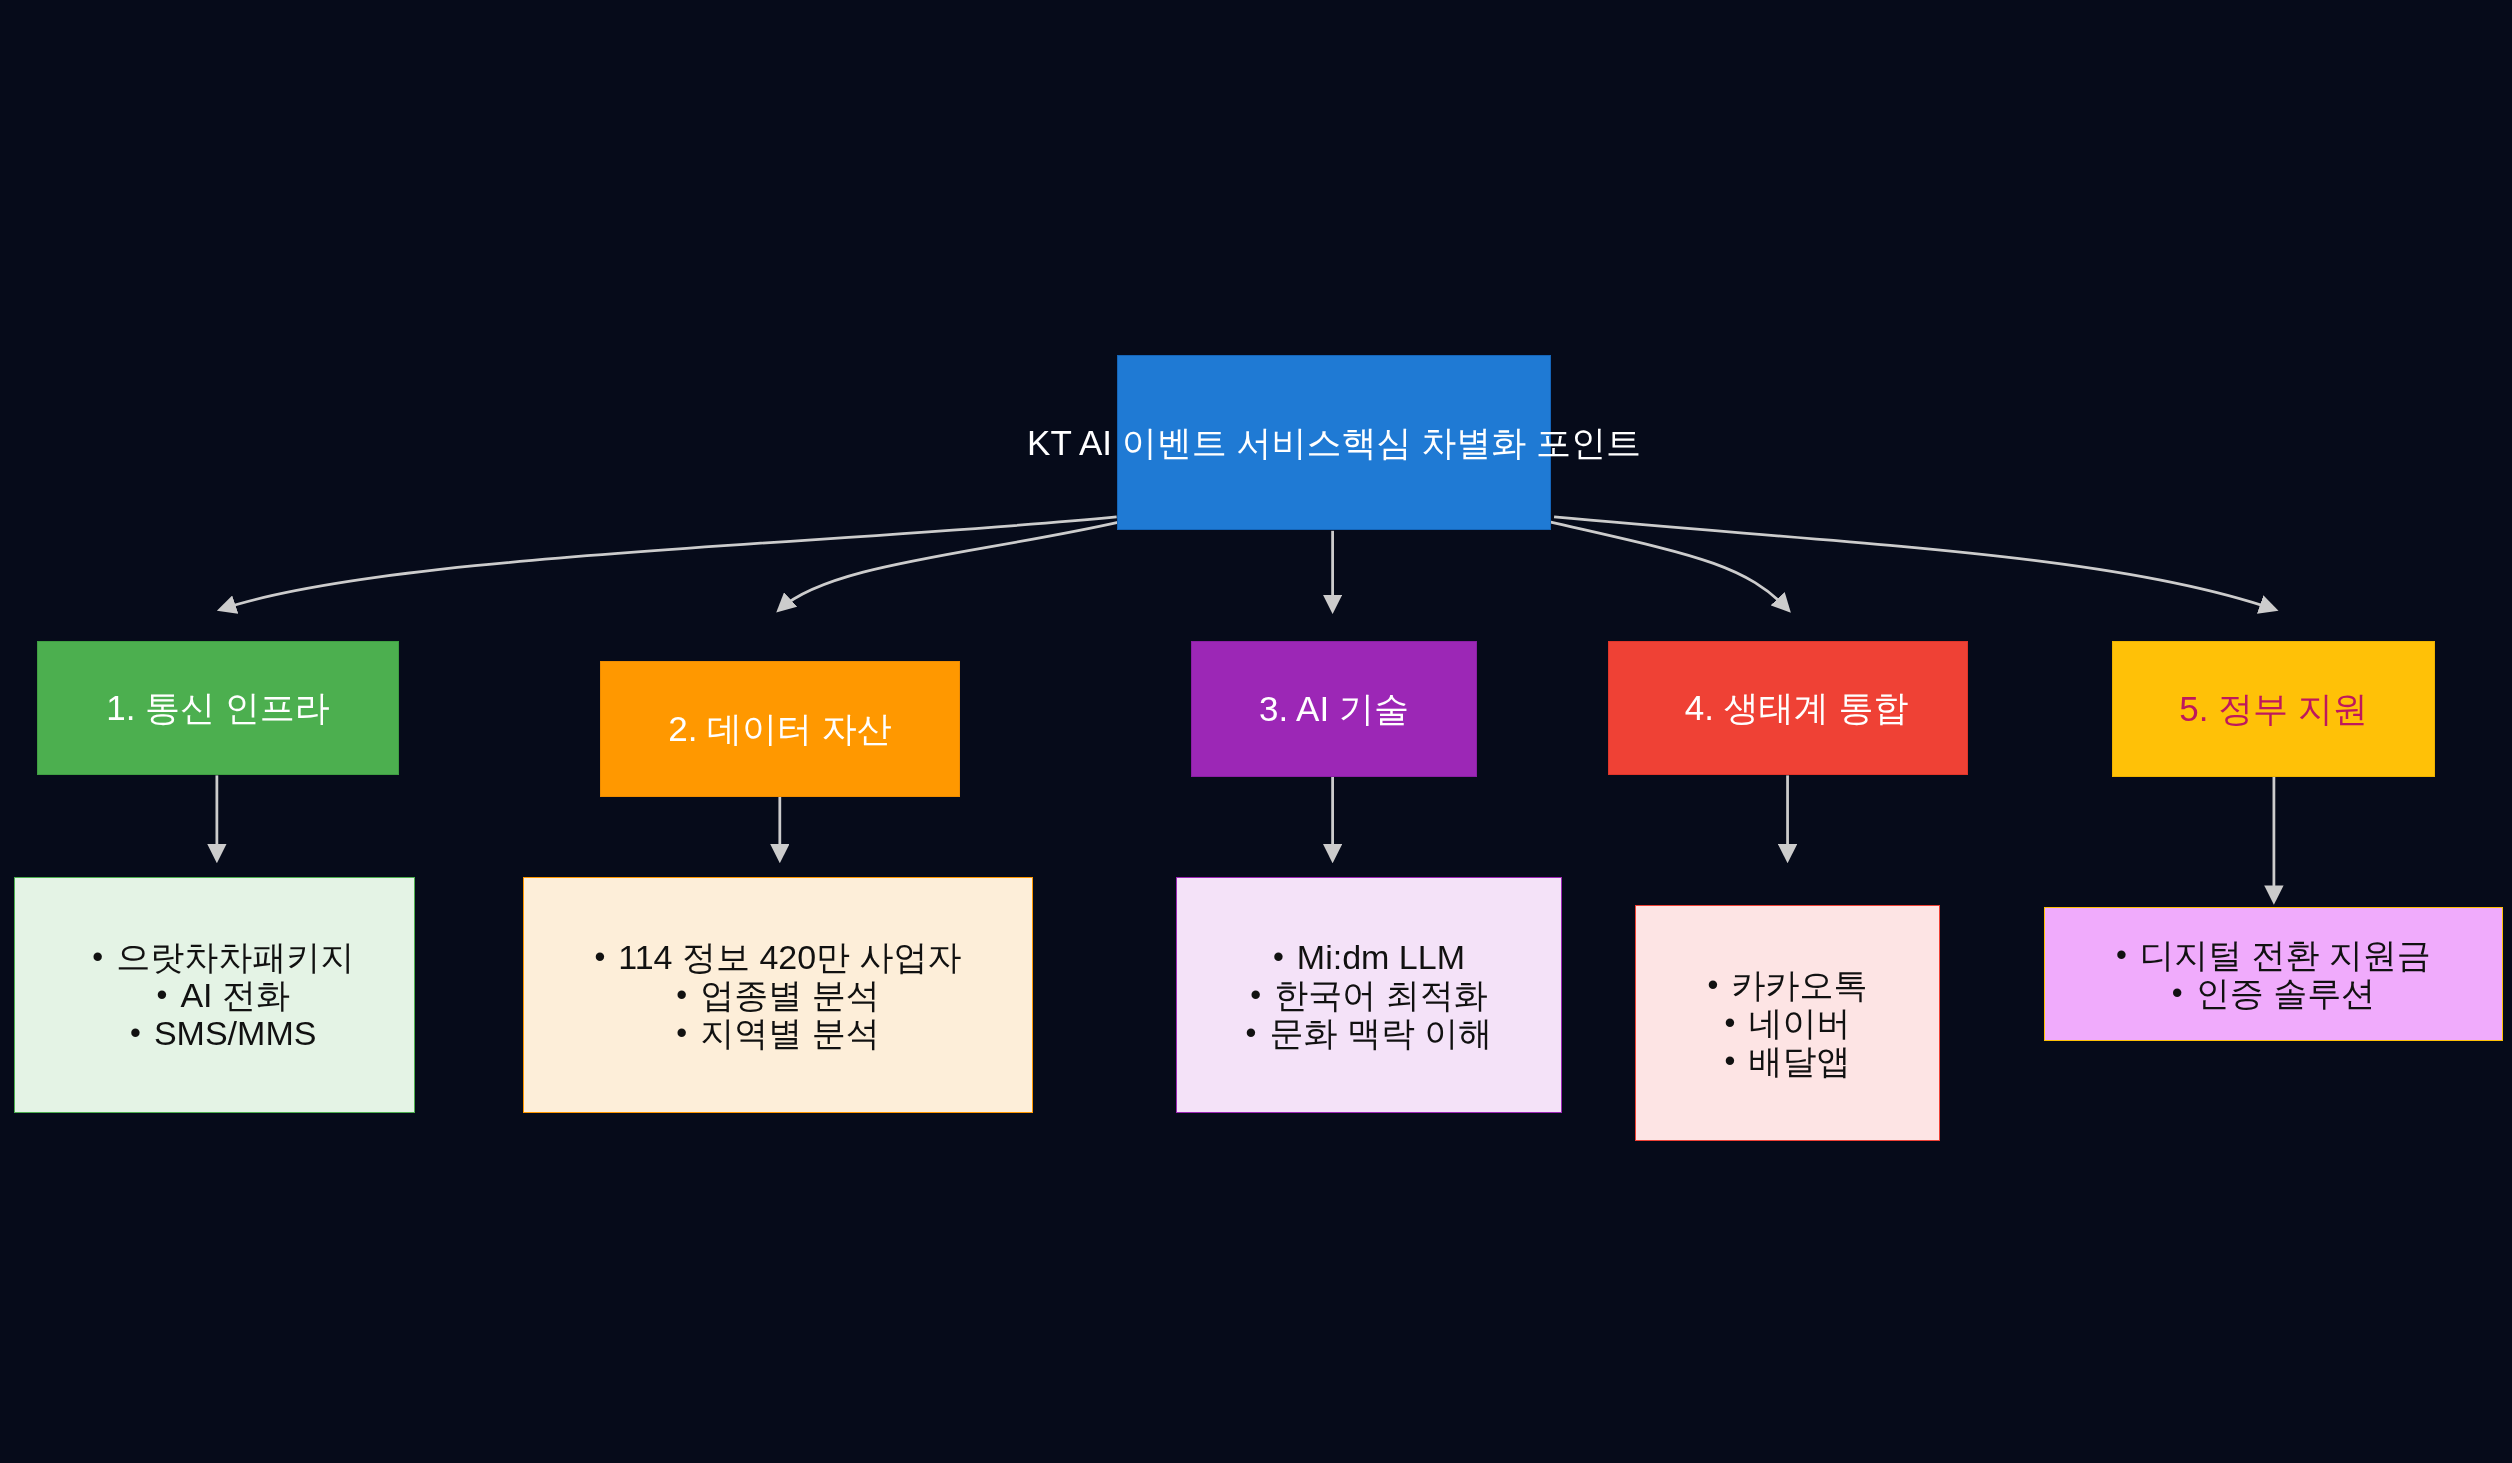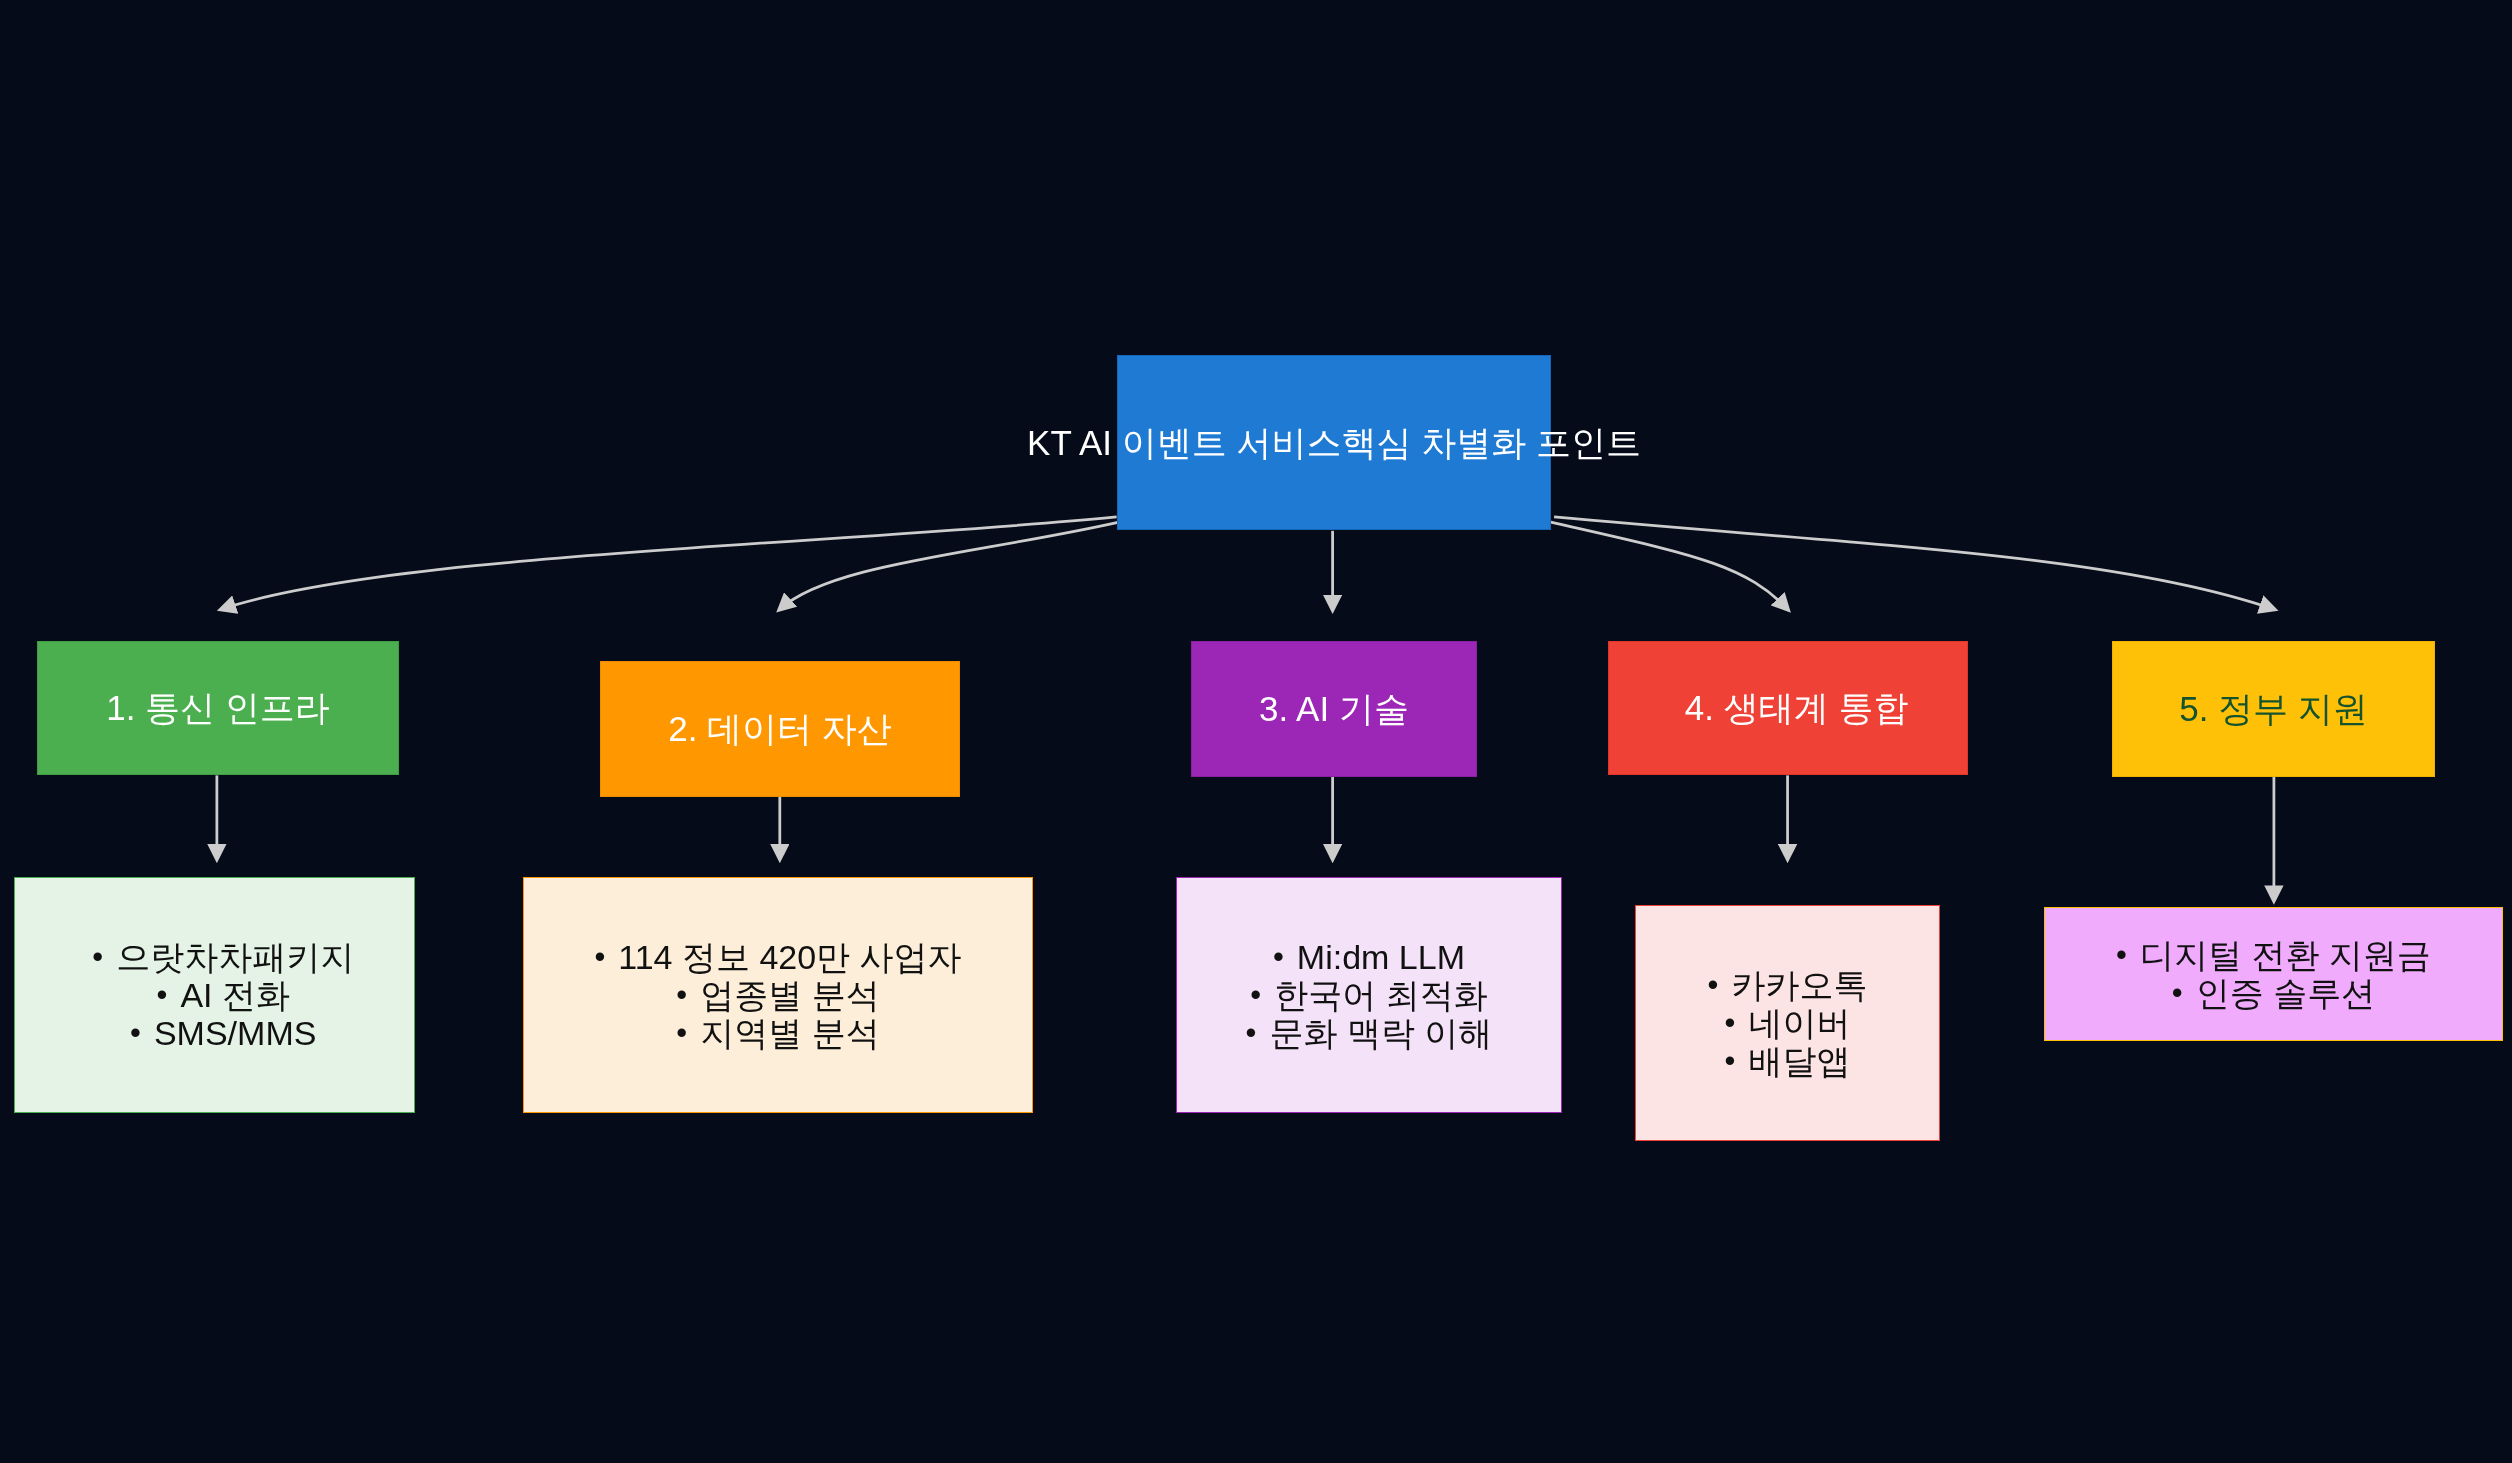--- a/index.html
+++ b/index.html
@@ -153,21 +153,21 @@
   <div class="node node-leaf" style="left:1635px; top:905px; width:305px; height:236px;
               background:#fde4e4; border:1.8px solid #ef4135;">
     <ul>
       <li>카카오톡</li>
       <li>네이버</li>
       <li>배달앱</li>
     </ul>
   </div>
 
   <div class="node node-cat" style="left:2112px; top:641px; width:323px; height:136px;
-              background:#ffc107; border:1.8px solid #eeb300; color:#14532d;">
+              background:#ffc107; border:1.8px solid #eeb300; color:#be185d;">
     <span>5. 정부 지원</span>
   </div>
   <div class="node node-leaf" style="left:2044px; top:907px; width:459px; height:134px;
               background:#f0abfc; border:1.8px solid #ffc107;">
     <ul>
       <li>디지털 전환 지원금</li>
       <li>인증 솔루션</li>
     </ul>
   </div>
 

